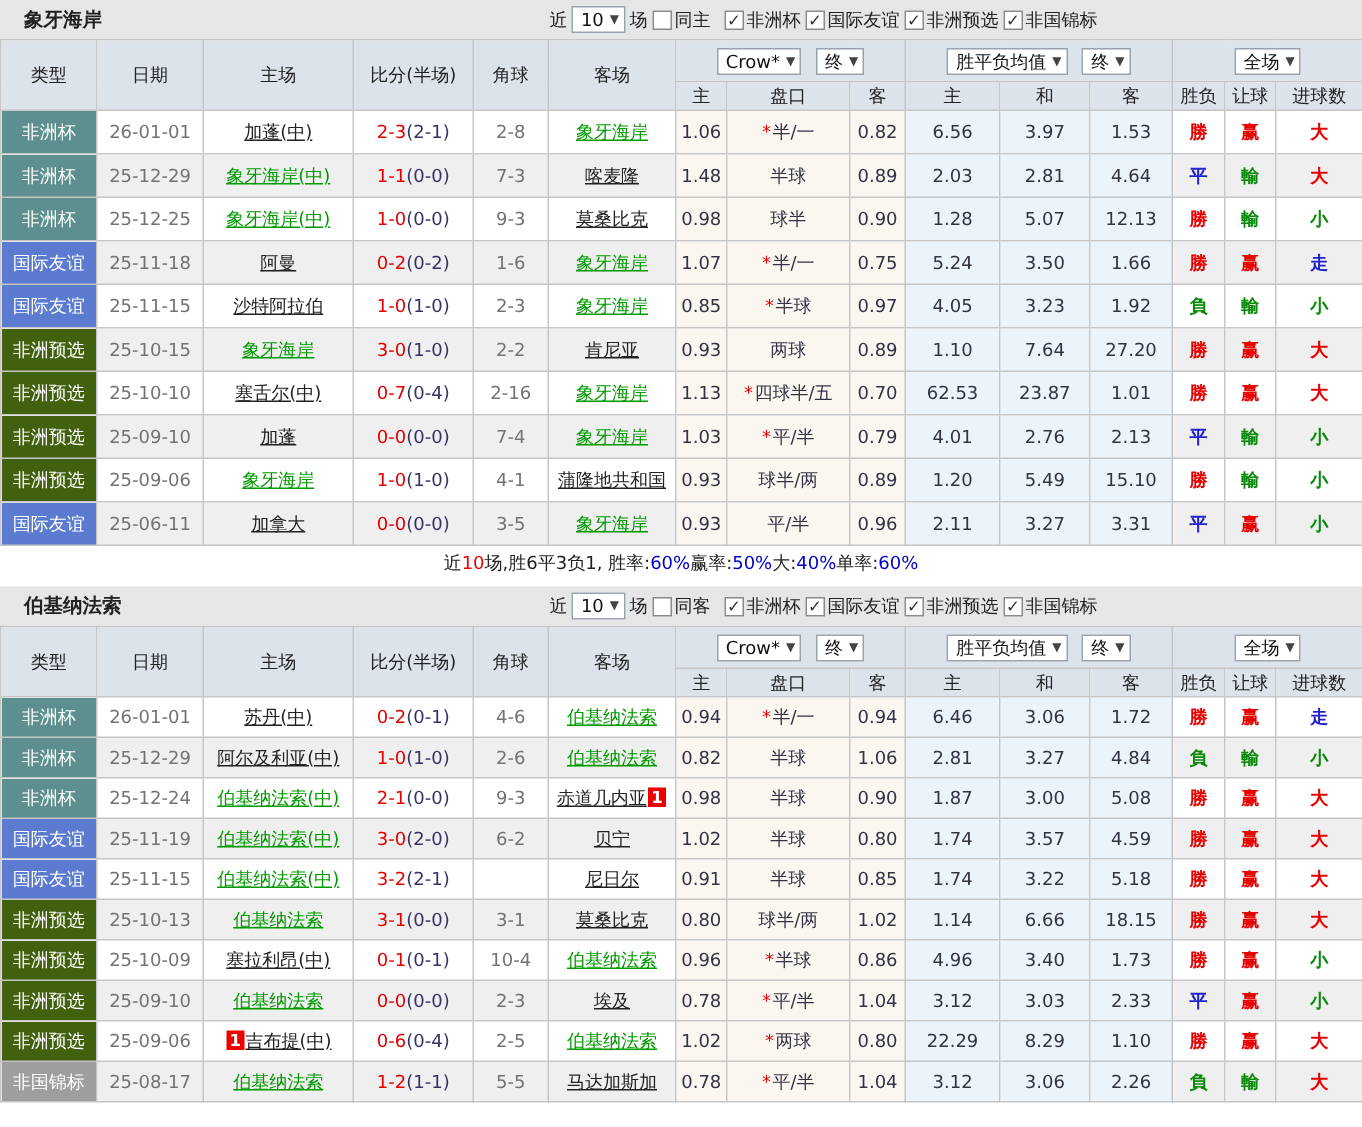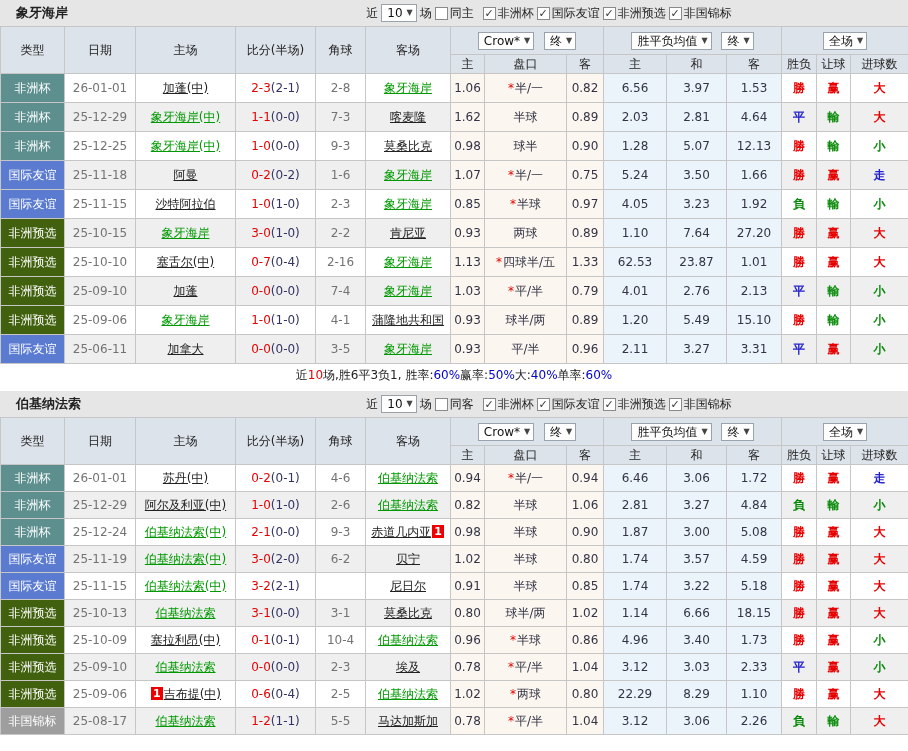--- a/index.html
+++ b/index.html
@@ -192,21 +192,21 @@
             <td class="c-res res-r">赢</td>
             <td class="c-res res-r">大</td>
           </tr>
           <tr class="alt">
             <td class="c-type" style="background: rgb(94, 143, 143);">非洲杯</td>
             <td class="c-date">25-12-29</td>
             <td class="c-team focal">象牙海岸(中)</td>
             <td class="c-score"><span class="ft">1-1</span><span class="ht">(0-0)</span></td>
             <td class="c-corner">7-3</td>
             <td class="c-team">喀麦隆</td>
-            <td class="c-odd">1.62</td>
+            <td class="c-odd">1.48</td>
             <td class="c-odd c-bet">半球</td>
             <td class="c-odd">0.89</td>
             <td class="c-avg">2.03</td>
             <td class="c-avg">2.81</td>
             <td class="c-avg">4.64</td>
             <td class="c-res res-b">平</td>
             <td class="c-res res-g">輸</td>
             <td class="c-res res-r">大</td>
           </tr>
           <tr>
@@ -279,21 +279,21 @@
           </tr>
           <tr>
             <td class="c-type" style="background: rgb(66, 97, 15);">非洲预选</td>
             <td class="c-date">25-10-10</td>
             <td class="c-team">塞舌尔(中)</td>
             <td class="c-score"><span class="ft">0-7</span><span class="ht">(0-4)</span></td>
             <td class="c-corner">2-16</td>
             <td class="c-team focal">象牙海岸</td>
             <td class="c-odd">1.13</td>
             <td class="c-odd c-bet"><span class="star">*</span>四球半/五</td>
-            <td class="c-odd">1.33</td>
+            <td class="c-odd">0.70</td>
             <td class="c-avg">62.53</td>
             <td class="c-avg">23.87</td>
             <td class="c-avg">1.01</td>
             <td class="c-res res-r">勝</td>
             <td class="c-res res-r">赢</td>
             <td class="c-res res-r">大</td>
           </tr>
           <tr class="alt">
             <td class="c-type" style="background: rgb(66, 97, 15);">非洲预选</td>
             <td class="c-date">25-09-10</td>

